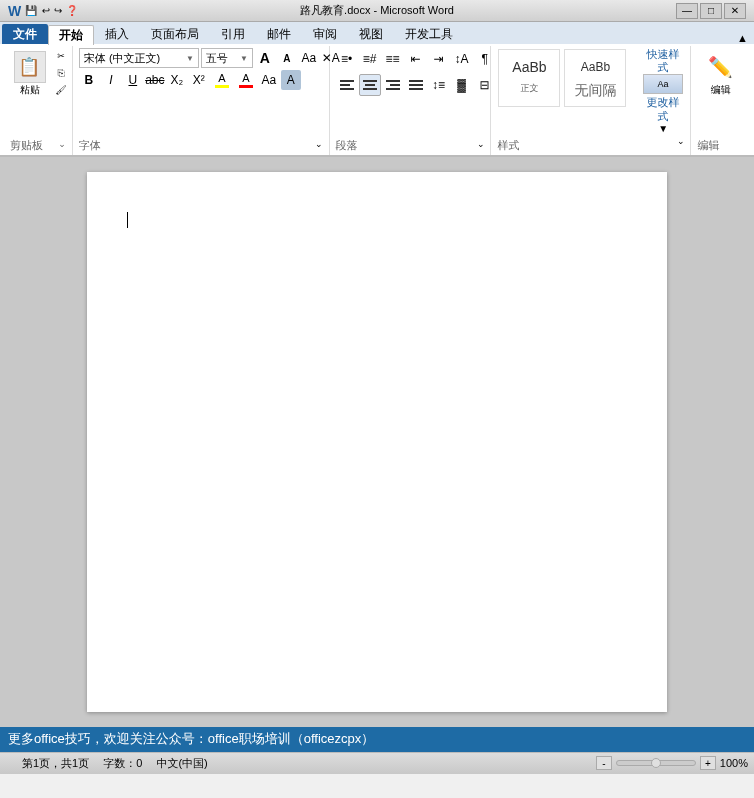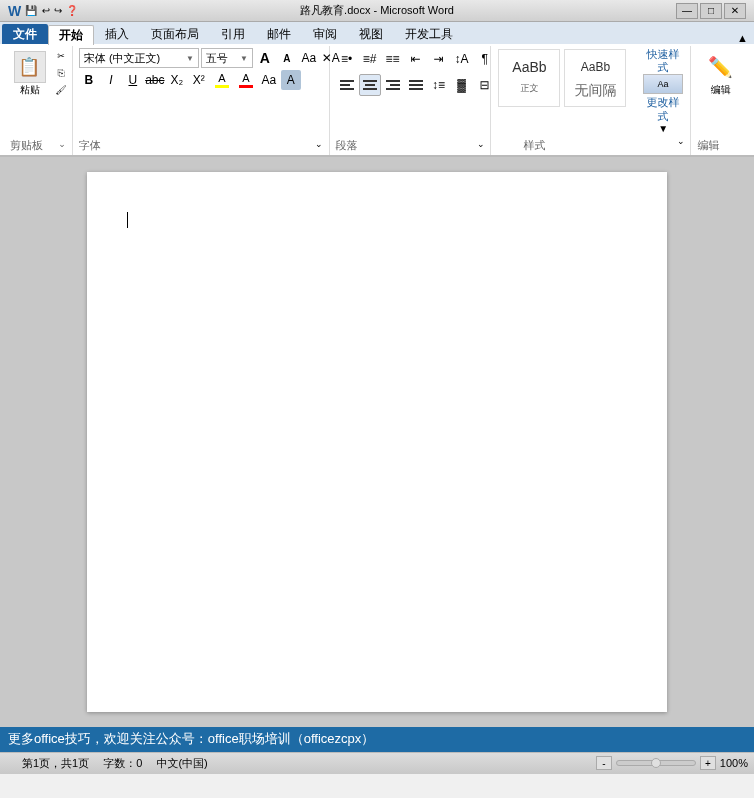--- a/index.html
+++ b/index.html
@@ -526,21 +526,21 @@
         <div style="display:flex;flex-direction:column;align-items:center;cursor:pointer;">
           <div style="font-size:11px;color:#1e5fa0;text-align:center;line-height:1.2;">快速样式</div>
           <div style="width:40px;height:20px;background:linear-gradient(to bottom,#dce6f5,#b8cce4);border:1px solid #bbb;display:flex;align-items:center;justify-content:center;font-size:9px;">Aa</div>
         </div>
         <div style="display:flex;flex-direction:column;align-items:center;cursor:pointer;">
           <div style="font-size:11px;color:#1e5fa0;text-align:center;line-height:1.2;">更改样式</div>
           <div style="font-size:10px;">▼</div>
         </div>
       </div>
     </div>
-    <div style="display:flex;align-items:flex-start;justify-content:space-between;margin-top:2px;margin-left:26px;">
+    <div style="display:flex;align-items:flex-start;justify-content:space-between;margin-top:2px;">
       <span class="ribbon-group-label">样式</span>
       <span style="font-size:9px;cursor:pointer;">⌄</span>
     </div>
   </div>
 
   <div class="ribbon-group edit-group">
     <div class="ribbon-group-content" style="flex-direction:column;align-items:center;">
       <div class="edit-btn">
         <div class="edit-icon">✏️</div>
         <span style="font-size:10px;">编辑</span>

